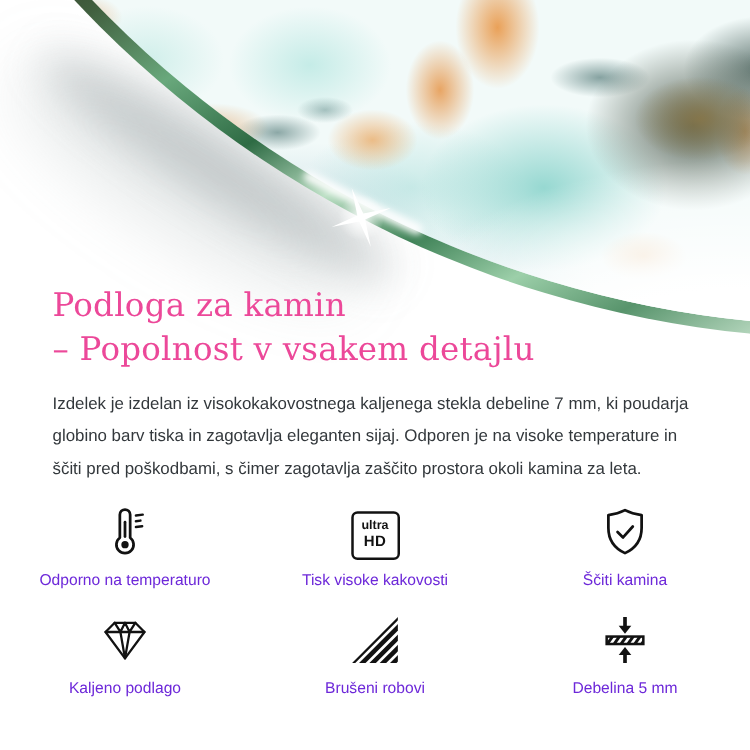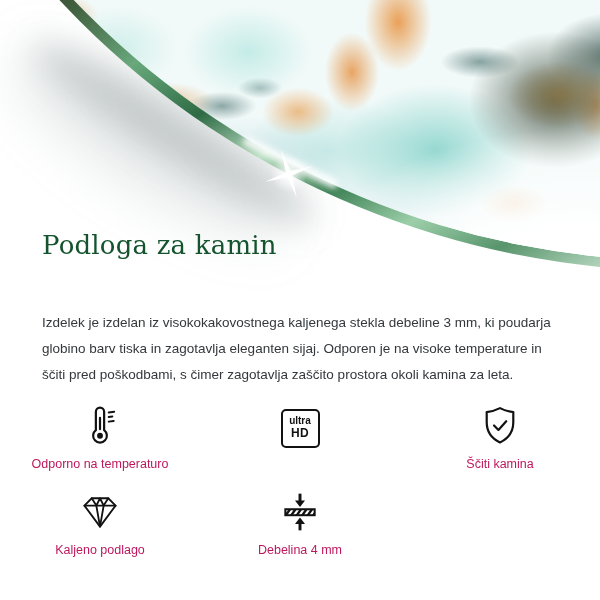--- a/index.html
+++ b/index.html
@@ -60,35 +60,35 @@
     background:rgba(255,255,255,.92);border-radius:6px;
     transform:rotate(26deg);filter:blur(3px);
   }
   .sparkle{position:absolute;left:263px;top:148px;transform:rotate(-18deg);}
   
   .content{position:absolute;left:0;top:0;width:600px;z-index:2;}
   .title{
     position:absolute;left:42px;top:228px;margin:0;
     font-family:"DejaVu Serif","Liberation Serif",serif;
     font-weight:400;font-size:26px;line-height:35px;
-    color:#14532d;letter-spacing:.2px;white-space:nowrap;
+    color:#ec4899;letter-spacing:.2px;white-space:nowrap;
   }
   .desc{
     position:absolute;left:42px;top:310px;width:522px;margin:0;
     font-size:13.5px;line-height:26px;color:#33383c;
   }
   
   .features{
     position:absolute;left:0;top:404px;width:600px;
     display:grid;grid-template-columns:repeat(3,1fr);
     row-gap:18px;justify-items:center;
   }
   .feature{display:flex;flex-direction:column;align-items:center;width:190px;}
   .feature .icon-wrap{height:44px;display:flex;align-items:flex-end;justify-content:center;}
-  .flabel{margin-top:9px;font-size:12.5px;line-height:15px;color:#be185d;text-align:center;}
+  .flabel{margin-top:9px;font-size:12.5px;line-height:15px;color:#6d28d9;text-align:center;}
   .icon-svg{display:block;}
   .hd-box{
     width:35px;height:35px;border:2.5px solid #121212;border-radius:5px;
     display:flex;flex-direction:column;align-items:center;justify-content:center;
     color:#121212;background:#fff;
   }
   .hd-top{font-size:10px;font-weight:700;line-height:10px;letter-spacing:0;}
   .hd-bottom{font-size:12px;font-weight:700;line-height:15px;letter-spacing:.3px;}
 </style>
 </head>
@@ -108,23 +108,23 @@
         <stop offset="1" stop-color="#ffffff" stop-opacity="0"></stop>
       </radialGradient>
     </defs>
     <circle cx="24" cy="24" r="17" fill="url(#sg)"></circle>
     <polygon points="24,1 26.3,21.7 47,24 26.3,26.3 24,47 21.7,26.3 1,24 21.7,21.7" fill="#ffffff"></polygon>
   </svg>
 </div>
 
 <div class="content">
 
-  <h1 class="title"><span>Podloga za kamin</span><br></h1>
-
-  <p class="desc">Izdelek je izdelan iz visokokakovostnega kaljenega stekla debeline 3 mm, ki poudarja globino barv tiska in zagotavlja eleganten sijaj. Odporen je na visoke temperature in ščiti pred poškodbami, s čimer zagotavlja zaščito prostora okoli kamina za leta.</p>
+  <h1 class="title"><span>Podloga za kamin</span><br><span>– Popolnost v vsakem detajlu</span></h1>
+
+  <p class="desc">Izdelek je izdelan iz visokokakovostnega kaljenega stekla debeline 7 mm, ki poudarja globino barv tiska in zagotavlja eleganten sijaj. Odporen je na visoke temperature in ščiti pred poškodbami, s čimer zagotavlja zaščito prostora okoli kamina za leta.</p>
 
   <div class="features">
 
     <div class="feature">
       <div class="icon-wrap">
         <svg class="icon-svg" width="44" height="44" viewBox="0 0 48 48" fill="none" stroke="#121212" stroke-width="2.4" stroke-linecap="round" stroke-linejoin="round">
           <path d="M19.5 28.6 V8.5 A4.5 4.5 0 0 1 28.5 8.5 V28.6 A7.5 7.5 0 1 1 19.5 28.6 Z"></path>
           <path d="M24 15 V27.5"></path>
           <circle cx="24" cy="34.6" r="3.2" fill="#121212" stroke="none"></circle>
           <path d="M33.5 9.2 L39.5 8.4" stroke-width="2.1"></path>
@@ -135,20 +135,21 @@
       <div class="flabel">Odporno na temperaturo</div>
     </div>
 
     <div class="feature">
       <div class="icon-wrap">
         <div class="hd-box">
           <span class="hd-top">ultra</span>
           <span class="hd-bottom">HD</span>
         </div>
       </div>
+      <div class="flabel">Tisk visoke kakovosti</div>
     </div>
 
     <div class="feature">
       <div class="icon-wrap">
         <svg class="icon-svg" width="44" height="44" viewBox="0 0 48 48" fill="none" stroke="#121212" stroke-width="2.4" stroke-linecap="round" stroke-linejoin="round">
           <path d="M24 4.5 C28 6.6 33 8.1 38.5 8.8 V20 C38.5 30.5 32.5 38 24 42 C15.5 38 9.5 30.5 9.5 20 V8.8 C15 8.1 20 6.6 24 4.5 Z"></path>
           <path d="M17.5 23.5 L22.3 28.3 L30.8 18.8"></path>
         </svg>
       </div>
       <div class="flabel">Ščiti kamina</div>
@@ -159,20 +160,39 @@
         <svg class="icon-svg" width="44" height="44" viewBox="0 0 48 48" fill="none" stroke="#121212" stroke-width="2" stroke-linecap="round" stroke-linejoin="round">
           <path d="M15 9 H33 L41 17 L24 40 L7 17 Z"></path>
           <path d="M7 17 H41"></path>
           <path d="M15 9 L20 17 L24 9 L28 17 L33 9"></path>
           <path d="M20 17 L24 40 L28 17"></path>
         </svg>
       </div>
       <div class="flabel">Kaljeno podlago</div>
     </div>
 
+    <div class="feature">
+      <div class="icon-wrap">
+        <svg class="icon-svg" width="44" height="44" viewBox="0 0 48 48">
+          <defs>
+            <clipPath id="triclip">
+                <path d="M4 44 L44 4 L44 44 Z"></path>
+              </clipPath>
+          </defs>
+          <g clip-path="url(#triclip)" stroke="#121212" stroke-width="4">
+            <line x1="0" y1="48" x2="48" y2="0"></line>
+            <line x1="9" y1="48" x2="48" y2="9"></line>
+            <line x1="18" y1="48" x2="48" y2="18"></line>
+            <line x1="27" y1="48" x2="48" y2="27"></line>
+            <line x1="36" y1="48" x2="48" y2="36"></line>
+          </g>
+        </svg>
+      </div>
+      <div class="flabel">Brušeni robovi</div>
+    </div>
 
     <div class="feature">
       <div class="icon-wrap">
         <svg class="icon-svg" width="44" height="44" viewBox="0 0 48 48">
           <defs>
             <clipPath id="barclip">
                 <rect x="8" y="21" width="32" height="6.5"></rect>
               </clipPath>
           </defs>
           <line x1="24" y1="4" x2="24" y2="12" stroke="#121212" stroke-width="3.2"></line>
@@ -183,17 +203,17 @@
             <line x1="16" y1="34" x2="30" y2="14"></line>
             <line x1="22" y1="34" x2="36" y2="14"></line>
             <line x1="28" y1="34" x2="42" y2="14"></line>
             <line x1="34" y1="34" x2="48" y2="14"></line>
           </g>
           <rect x="8" y="21" width="32" height="6.5" fill="none" stroke="#121212" stroke-width="2.2"></rect>
           <polygon points="18.5,37 29.5,37 24,30" fill="#121212"></polygon>
           <line x1="24" y1="36.5" x2="24" y2="44" stroke="#121212" stroke-width="3.2"></line>
         </svg>
       </div>
-      <div class="flabel">Debelina 4 mm</div>
+      <div class="flabel">Debelina 5 mm</div>
     </div>
 
   </div>
 </div>
 
 </body></html>

